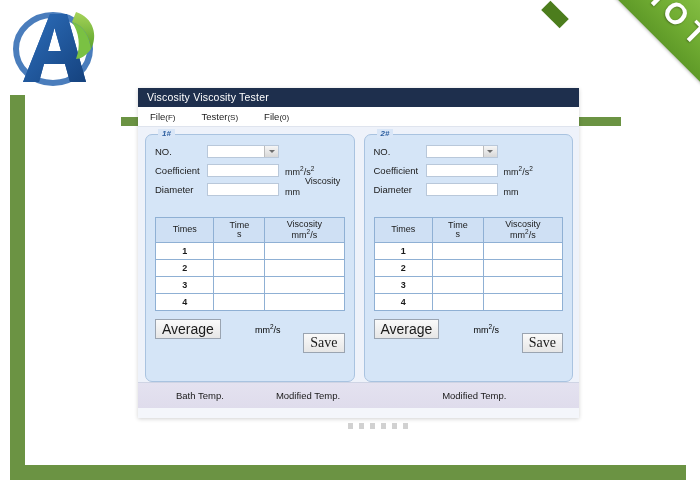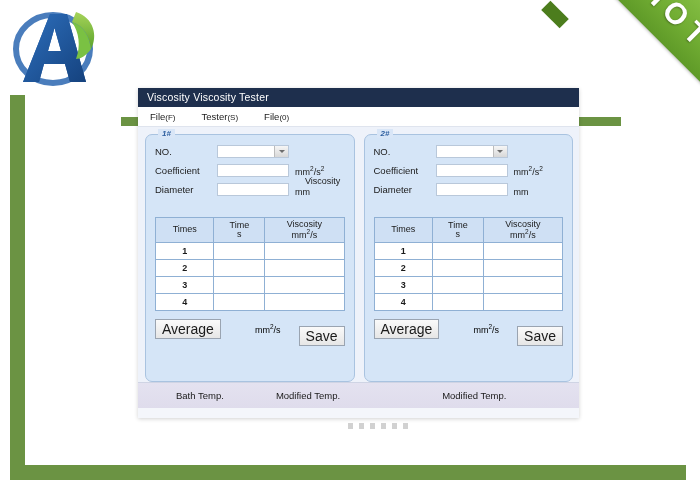--- a/index.html
+++ b/index.html
@@ -156,21 +156,21 @@
     font-style: italic;
   }
 
   .field-row {
     display: flex;
     align-items: center;
     margin-bottom: 6px;
     position: relative;
   }
   .field-label {
-    width: 62px;
+    width: 52px;
     font-size: 9.5px;
     color: #1a1a1a;
     flex: none;
   }
   .field-input {
     width: 72px;
     height: 13px;
     background: #ffffff;
     border: 1px solid #b9c8da;
     box-sizing: border-box;
@@ -268,21 +268,22 @@
     align-items: center;
   }
   .avg-unit {
     font-size: 9px;
     margin-left: 34px;
   }
   .avg-unit sup { font-size: 6.5px; }
   .save-btn {
     position: absolute;
     right: 0;
-    bottom: 11px;
+    bottom: 4px;
+    font-family: Liberation Serif, serif;
   }
 
   
   #statusbar {
     height: 26px;
     background: linear-gradient(180deg,#e4e2f0 0%,#dfdcec 100%);
     border-top: 1px solid #cfd4e4;
     display: flex;
     align-items: center;
     font-size: 9.5px;

